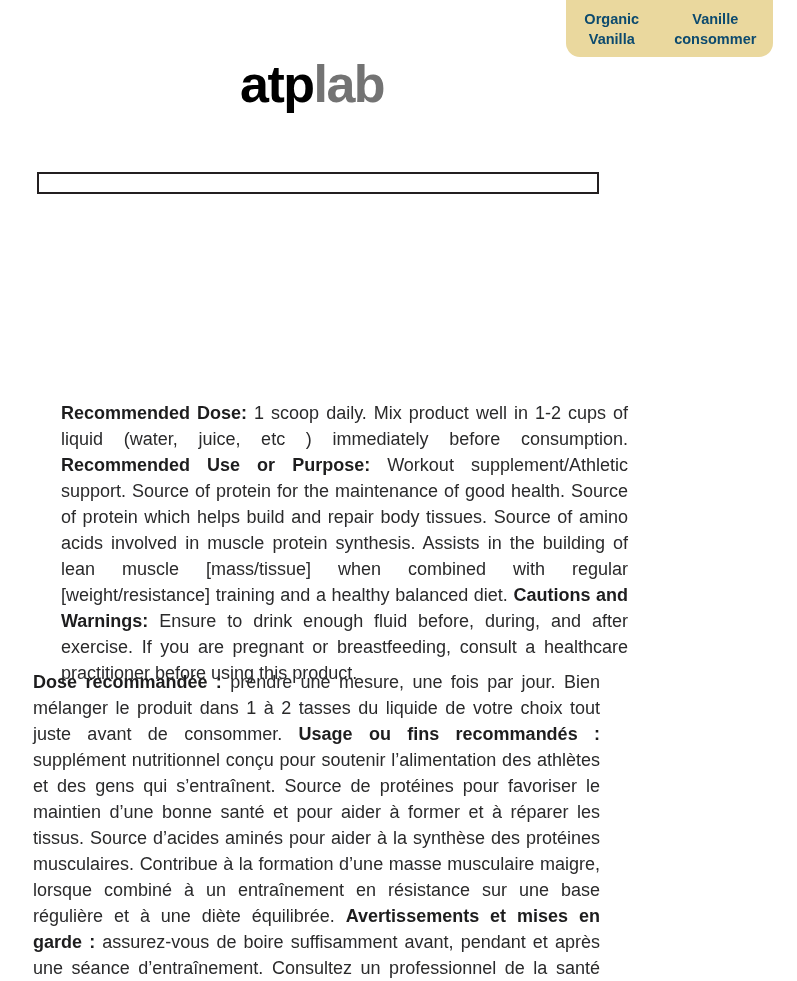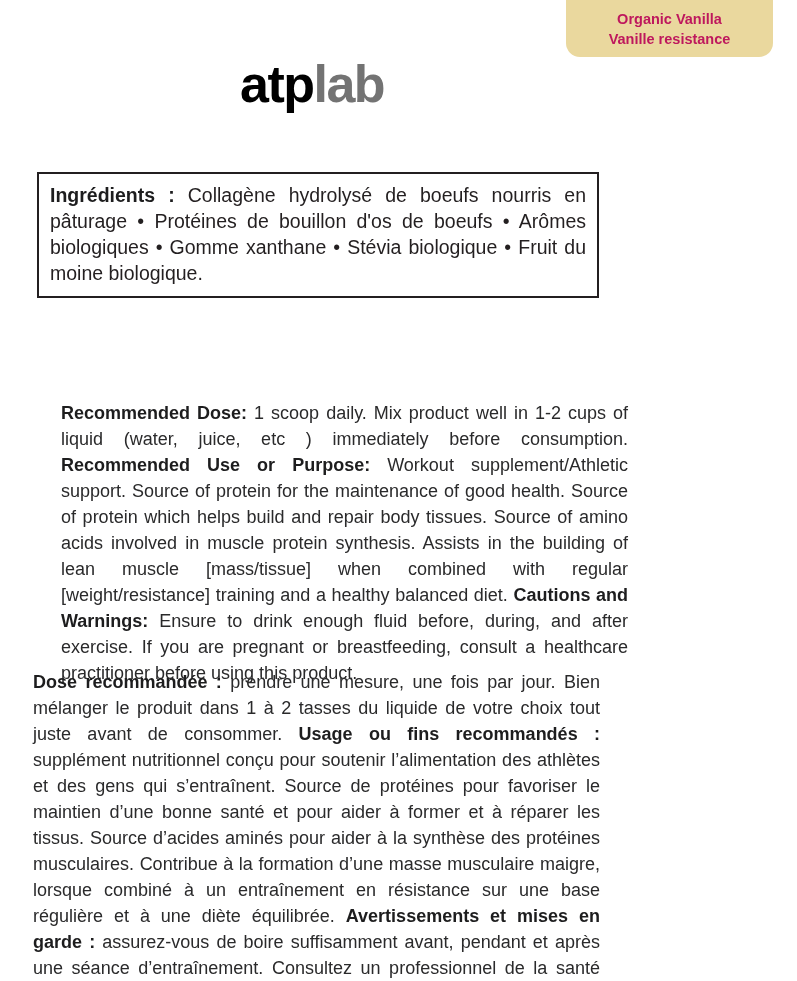--- a/index.html
+++ b/index.html
@@ -14,25 +14,24 @@
   }
   .flavor-badge {
     position: absolute;
     left: 566px;
     top: 0;
     width: 207px;
     height: 57px;
     background: #ead89e;
     border-radius: 0 0 14px 14px;
     display: flex;
-    flex-direction: column;
     align-items: center;
     justify-content: center;
     text-align: center;
-    color: #be185d;
+    color: #0c4a6e;
     font-size: 14.5px;
     font-weight: bold;
     line-height: 20px;
   }
   .logo {
     position: absolute;
     left: 240px;
     top: 56px;
     font-size: 52px;
     font-weight: bold;
@@ -65,26 +64,25 @@
   }
   .body-text b, .ingredients-box b { color: #1d1d1e; }
   .dose-en { top: 400px; margin-left: 28px; }
   .dose-fr { top: 669px; }
 </style>
 </head>
 <body>
 
 <div class="flavor-badge">
   <div>Organic Vanilla</div>
-  <div>Vanille resistance</div>
+  <div>Vanille consommer</div>
 </div>
 
 <div class="logo">
   <span class="atp">atp</span><span class="lab">lab</span>
 </div>
 
 <div class="ingredients-box">
-  <p><b>Ingrédients :</b><span> Collagène hydrolysé de boeufs nourris en pâturage • Protéines de bouillon d'os de boeufs • Arômes biologiques • Gomme xanthane • Stévia biologique • Fruit du moine biologique.</span></p>
 </div>
 
 <p class="body-text dose-en"><b>Recommended Dose:</b><span> 1 scoop daily. Mix product well in 1-2 cups of liquid (water, juice, etc ) immediately before consumption. </span><b>Recommended Use or Purpose:</b><span> Workout supplement/Athletic support. Source of protein for the maintenance of good health. Source of protein which helps build and repair body tissues. Source of amino acids involved in muscle protein synthesis. Assists in the building of lean muscle [mass/tissue] when combined with regular [weight/resistance] training and a healthy balanced diet. </span><b>Cautions and Warnings:</b><span> Ensure to drink enough fluid before, during, and after exercise. If you are pregnant or breastfeeding, consult a healthcare practitioner before using this product.</span></p>
 
 <p class="body-text dose-fr"><b>Dose recommandée :</b><span> prendre une mesure, une fois par jour. Bien mélanger le produit dans 1 à 2 tasses du liquide de votre choix tout juste avant de consommer. </span><b>Usage ou fins recommandés :</b><span> supplément nutritionnel conçu pour soutenir l’alimentation des athlètes et des gens qui s’entraînent. Source de protéines pour favoriser le maintien d’une bonne santé et pour aider à former et à réparer les tissus. Source d’acides aminés pour aider à la synthèse des protéines musculaires. Contribue à la formation d’une masse musculaire maigre, lorsque combiné à un entraînement en résistance sur une base régulière et à une diète équilibrée. </span><b>Avertissements et mises en garde :</b><span> assurez-vous de boire suffisamment avant, pendant et après une séance d’entraînement. Consultez un professionnel de la santé avant de consommer ce produit si vous êtes enceinte ou si vous allaitez.</span></p>
 
 </body></html>

